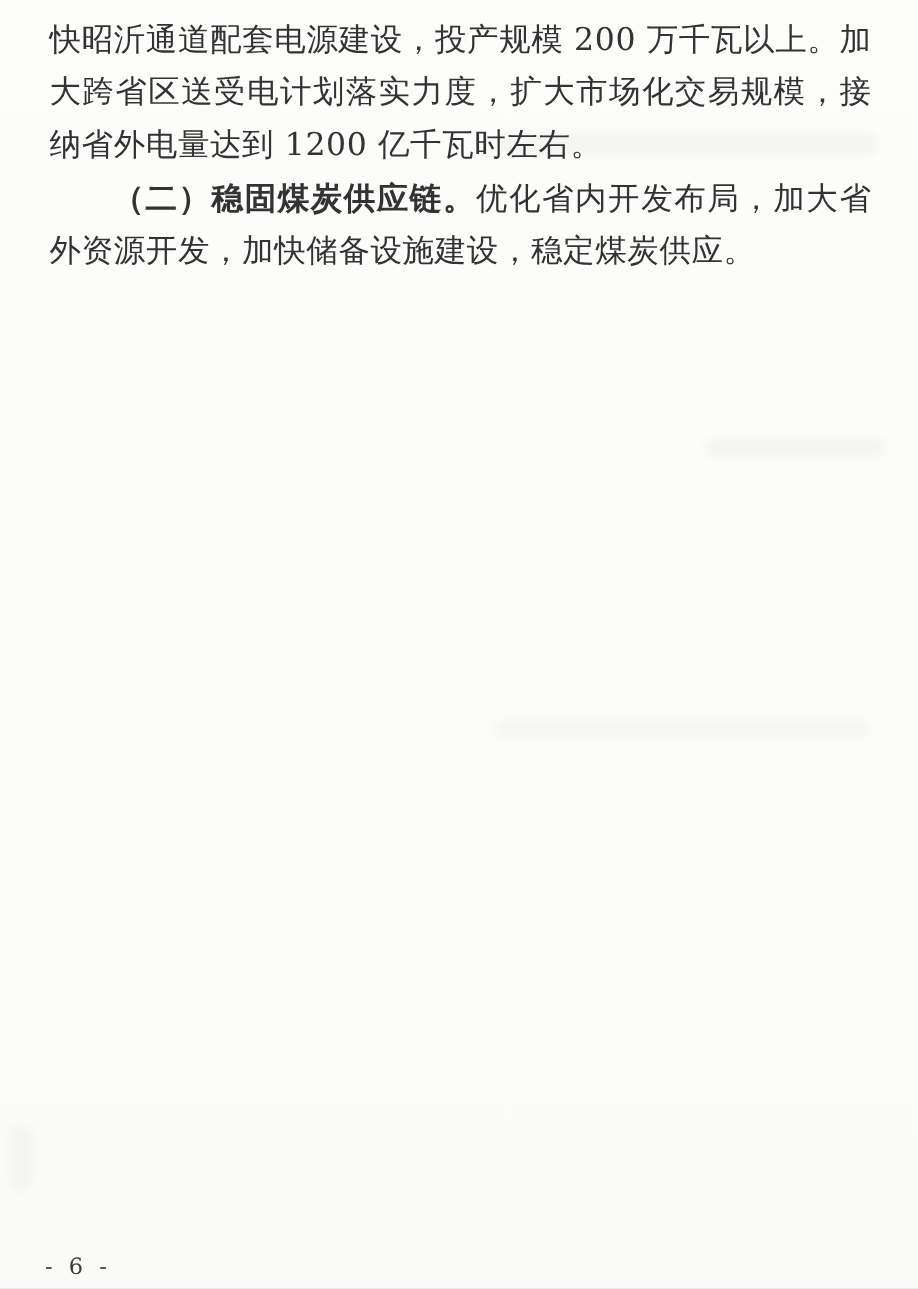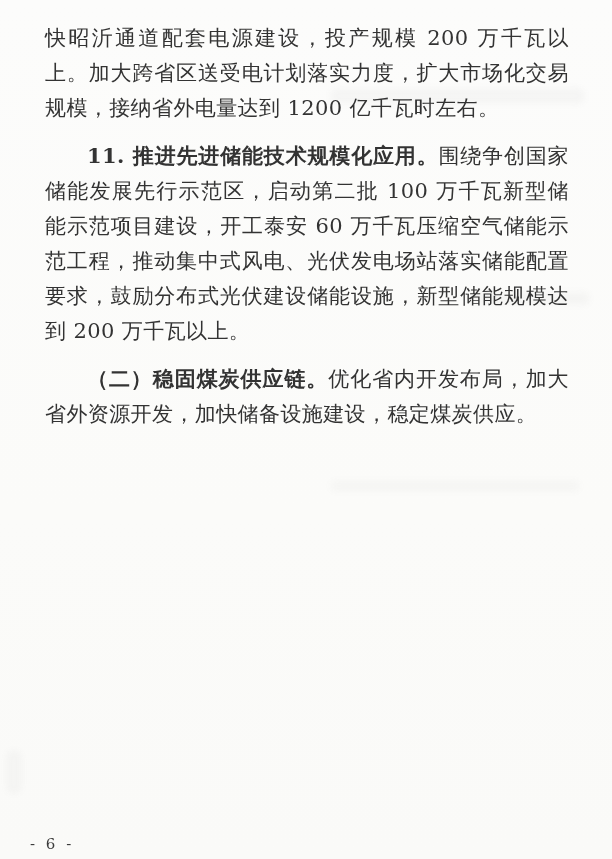--- a/index.html
+++ b/index.html
@@ -21,21 +21,21 @@
     position: absolute;
     top: 9px;
     left: 33px;
     width: 548px;
     font-size: 21px;
     line-height: 35px;
     text-align: justify;
     letter-spacing: 0.4px;
   }
   .para {
-    margin: 12px;
+    margin: 0;
     text-indent: 2em;
   }
   .para.first {
     text-indent: 0;
   }
   .para .lead {
     font-weight: 700;
   }
   .page-number {
     position: absolute;
@@ -67,21 +67,20 @@
 
   <div class="artifact a1"></div>
   <div class="artifact a2"></div>
   <div class="artifact a3"></div>
   <div class="artifact a4"></div>
 
   <div class="content">
 
     <p class="para first"><span>快昭沂通道配套电源建设，投产规模 200 万千瓦以上。加大跨省区送受电计划落实力度，扩大市场化交易规模，接纳省外电量达到 1200 亿千瓦时左右。</span></p>
 
-    <p class="para"><span class="lead">11. 推进先进储能技术规模化应用。</span><span>围绕争创国家储能发展先行示范区，启动第二批 100 万千瓦新型储能示范项目建设，开工泰安 60 万千瓦压缩空气储能示范工程，推动集中式风电、光伏发电场站落实储能配置要求，鼓励分布式光伏建设储能设施，新型储能规模达到 200 万千瓦以上。</span></p>
 
 
 
     <p class="para"><span class="lead">（二）稳固煤炭供应链。</span><span>优化省内开发布局，加大省外资源开发，加快储备设施建设，稳定煤炭供应。</span></p>
 
   </div>
 
   <div class="page-number">- 6 -</div>
 
 </div>

